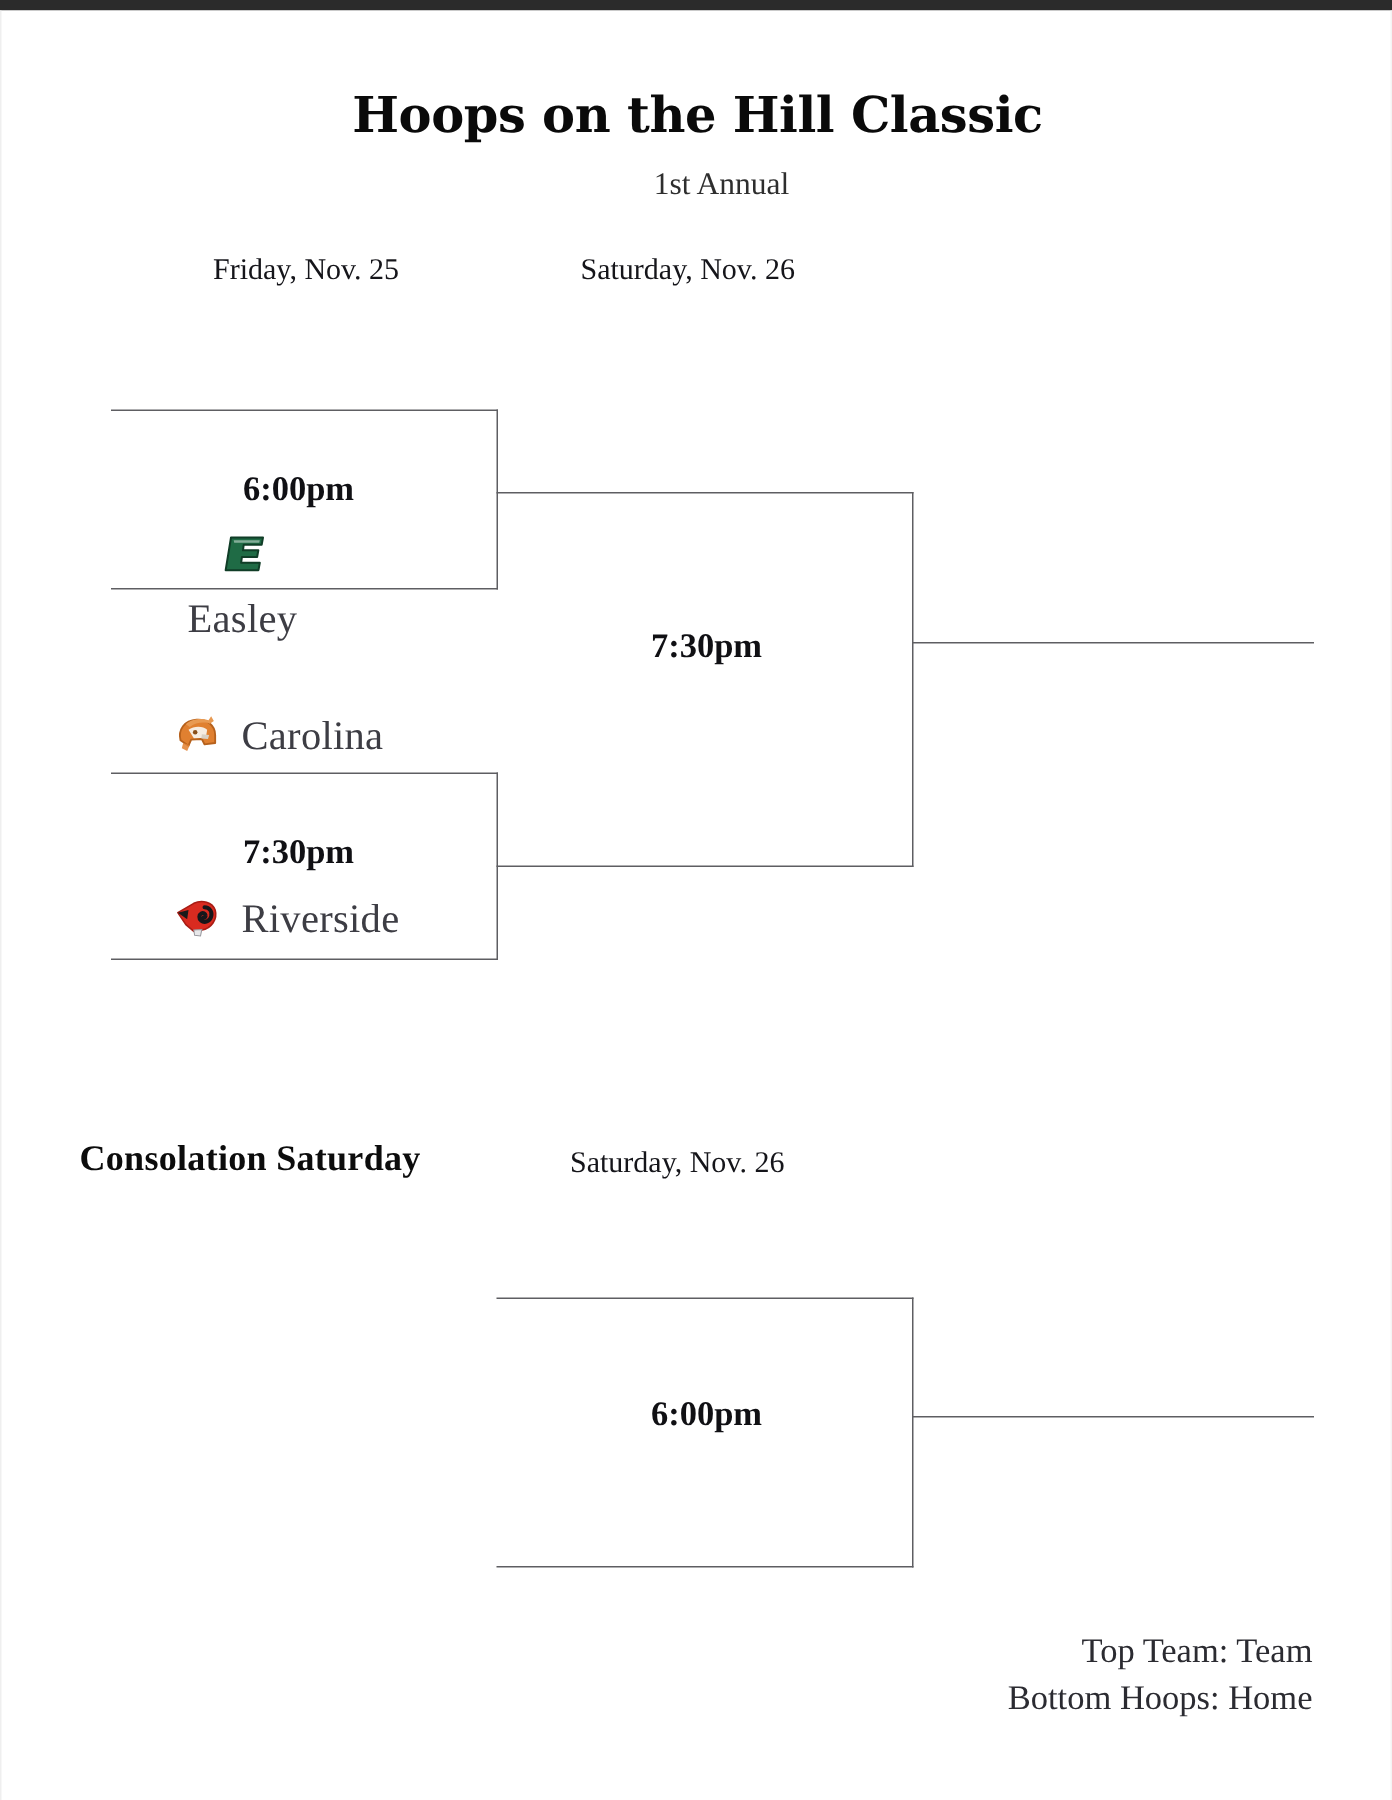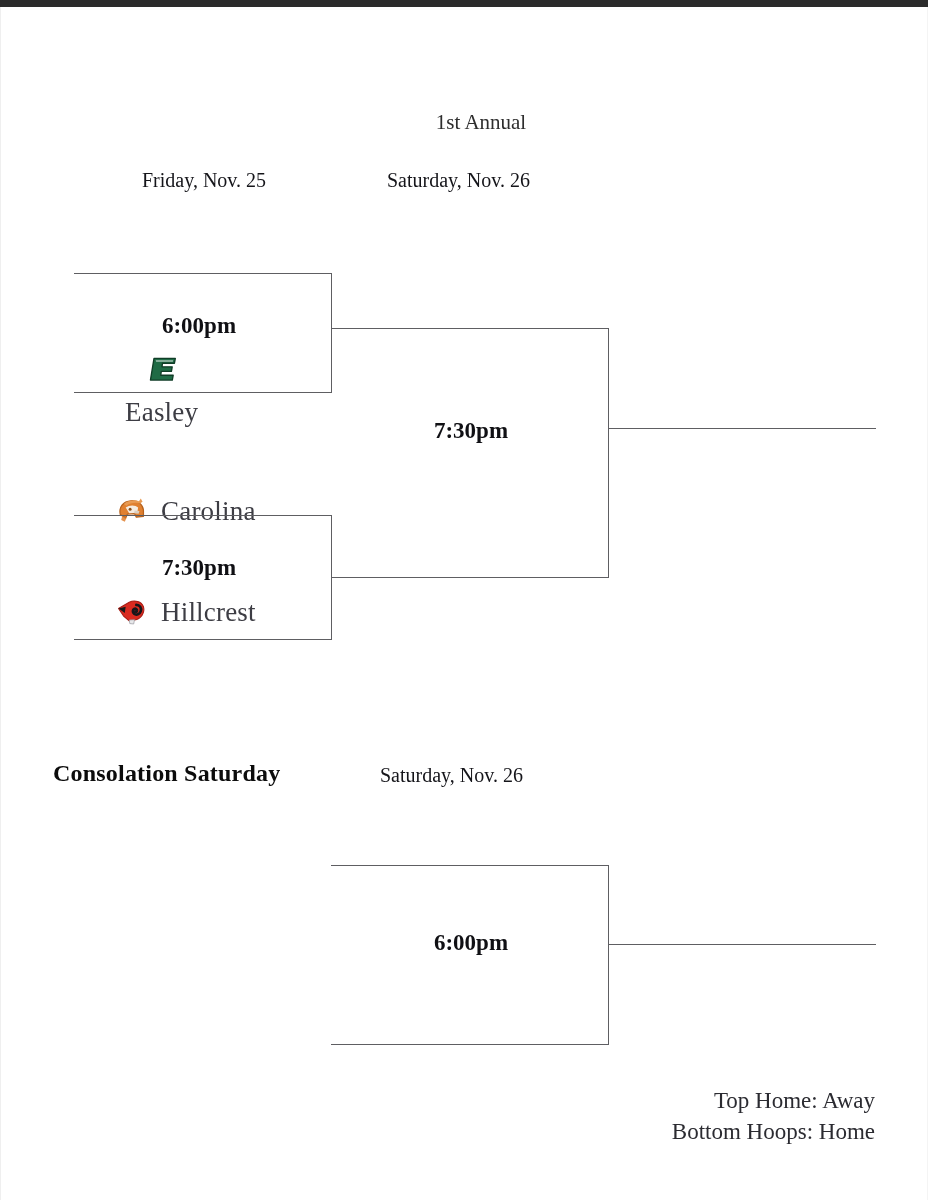--- a/index.html
+++ b/index.html
@@ -132,60 +132,61 @@
   }
   #legend div { white-space: nowrap; }
 </style>
 </head>
 <body>
 
 <div id="top-strip"></div>
 
 <div id="page">
 
+  <div id="title">Hoops on the Hill Classic</div>
   <div id="subtitle">1st Annual</div>
 
   <div class="round-header" id="round-header-1">Friday, Nov. 25</div>
   <div class="round-header" id="round-header-2">Saturday, Nov. 26</div>
 
 
   <div class="team" style="top:346px; left:124px;flex-direction:column;">
     <svg class="logo" viewBox="0 0 40 36">
       <path d="M11 6 L35 6 L34 11.5 L20.5 11.5 L20 15.6 L31.5 15.6 L30.6 20.6 L19.2 20.6 L18.6 25 L32.6 25 L31.6 30.5 L7 30.5 Z" fill="#1f6b45" stroke="#103d27" stroke-width="1.5" stroke-linejoin="round"></path>
       <path d="M13 8 L32.6 8 L32.2 10 L13.4 10 Z" fill="#ffffff" opacity="0.45"></path>
     </svg>
     <span class="team-name">Easley</span>
   </div>
 
   <div class="hline" style="top:266px; left:73px; width:258px;"></div>
   <div class="hline" style="top:385px; left:73px; width:258px;"></div>
   <div class="vline" style="top:266px; left:330px; height:120px;"></div>
 
   <div class="game-time" style="top:306px; left:73px; width:250px;">6:00pm</div>
 
-  <div class="team" style="top:488px; left:112px;">
+  <div class="team" style="top:467px; left:112px;">
     <svg class="logo" viewBox="0 0 40 36">
       <path d="M8 22 C6 14 11 7 20 6.5 C28 6 34 11 34 18 L34 24 L26 25 L24 21 L16 21.5 L14 26 Z" fill="#e08030" stroke="#b6611c" stroke-width="1.4" stroke-linejoin="round"></path>
       <path d="M12 10 C16 6 24 5 29 7 L31 4 L33 7.5 L30 9.5 C26 8 19 8.5 15 12 Z" fill="#e89a52"></path>
       <path d="M14 14 C18 11 25 11 28 14 L27 20 L18 20.5 Z" fill="#f6ece1"></path>
       <circle cx="19" cy="16" r="1.7" fill="#8a4f18"></circle>
       <path d="M24 17.5 L29.5 18 L28.6 21 L23.6 20.6 Z" fill="#d9d0c4"></path>
       <path d="M10 24 L15 25.5 L13 30 L9 28 Z" fill="#e08030" opacity="0.85"></path>
     </svg>
     <span class="team-name">Carolina</span>
   </div>
 
   <div class="team" style="top:589px; left:112px;">
     <svg class="logo" viewBox="0 0 40 36">
       <path d="M6 14 L18 7 C24 4 32 6 34 12 C36 19 31 26 24 27 L18 28 L12 23 Z" fill="#d92b20" stroke="#a81c14" stroke-width="1.2" stroke-linejoin="round"></path>
       <path d="M26 10 C30 10 32 13.5 31 17 C30 20.5 26 22 23.5 20 C21.5 18.4 21.8 15.6 23.6 14.6 C25 13.8 26.6 14.6 26.8 16 C27 17.2 26 18 25.2 17.6" fill="none" stroke="#16161a" stroke-width="3" stroke-linecap="round"></path>
       <path d="M6 14 L14 12 L13 19 Z" fill="#1a1a1a"></path>
       <path d="M18 27 L24 26.6 L23 31.5 L18.6 31 Z" fill="#e8e8ea" stroke="#9a9aa0" stroke-width="0.8"></path>
     </svg>
-    <span class="team-name">Hillcrest</span>
+    <span class="team-name">Riverside</span>
   </div>
 
   <div class="hline" style="top:508px; left:73px; width:258px;"></div>
   <div class="hline" style="top:632px; left:73px; width:258px;"></div>
   <div class="vline" style="top:508px; left:330px; height:125px;"></div>
 
   <div class="game-time" style="top:548px; left:73px; width:250px;">7:30pm</div>
 
   <div class="hline" style="top:321px; left:330px; width:278px;"></div>
   <div class="hline" style="top:570px; left:330px; width:278px;"></div>
@@ -198,17 +199,17 @@
   <div id="consolation-date">Saturday, Nov. 26</div>
 
   <div class="hline" style="top:858px; left:330px; width:278px;"></div>
   <div class="hline" style="top:1037px; left:330px; width:278px;"></div>
   <div class="vline" style="top:858px; left:607px; height:180px;"></div>
   <div class="hline" style="top:937px; left:607px; width:268px;"></div>
 
   <div class="game-time" style="top:923px; left:345px; width:250px;">6:00pm</div>
 
   <div id="legend">
-    <div>Top Home: Away</div>
+    <div>Top Team: Team</div>
     <div>Bottom Hoops: Home</div>
   </div>
 
 </div>
 
 </body></html>

